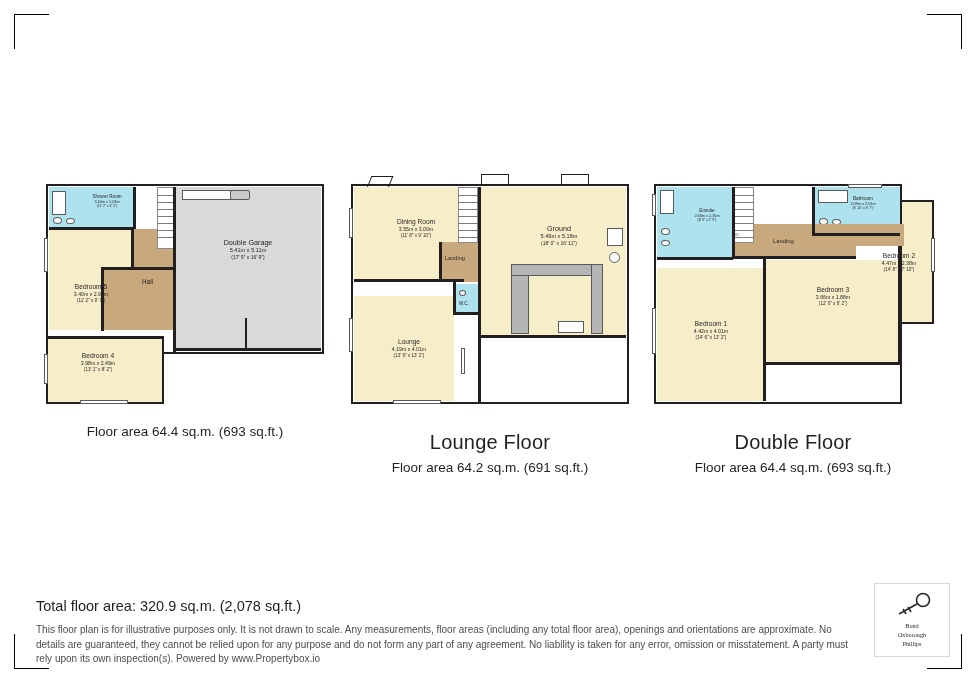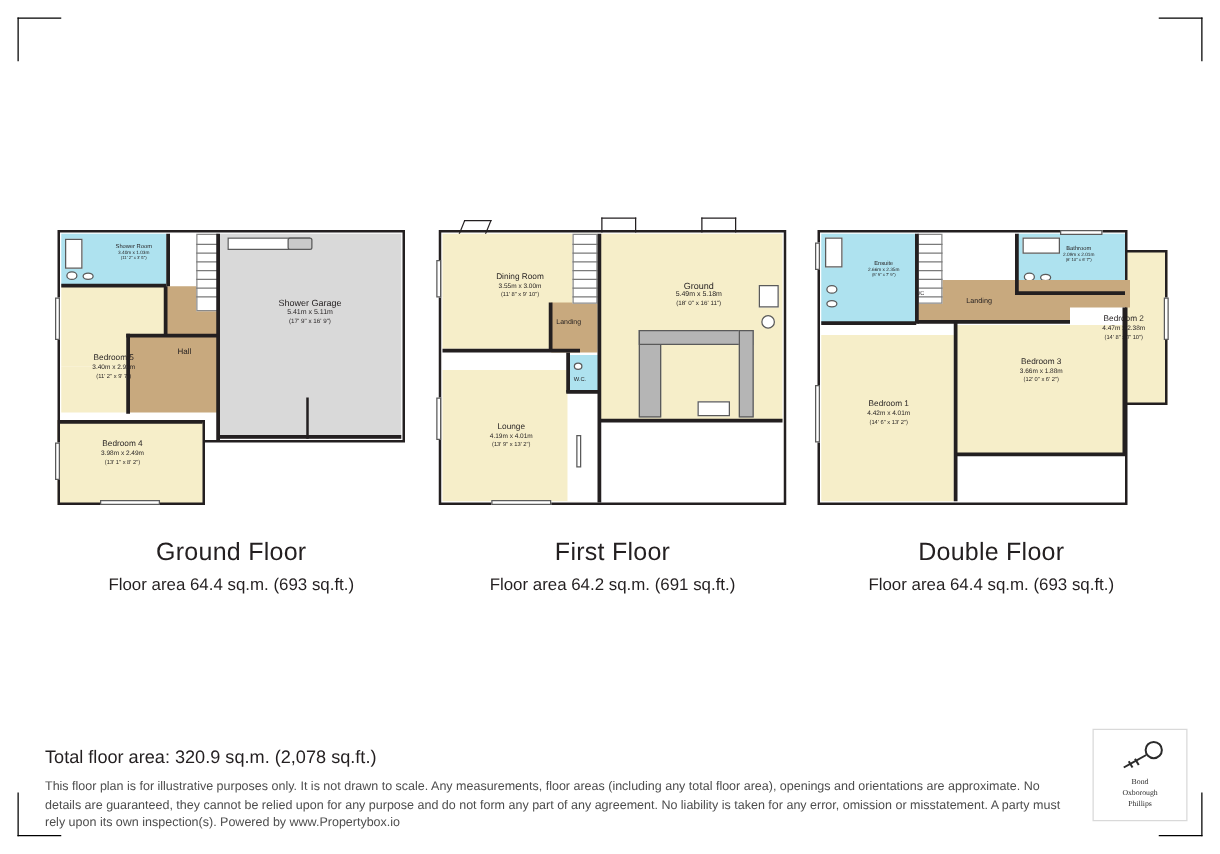--- a/index.html
+++ b/index.html
@@ -209,38 +209,37 @@
       <div class="fx" style="left:4px; top:70px; width:4px; height:34px; background:#fff;"></div>
       <div class="fx" style="left:4px; top:186px; width:4px; height:30px; background:#fff;"></div>
       <div class="fx" style="left:40px; top:232px; width:48px; height:4px; background:#fff;"></div>
 
       <div class="label tiny" style="left:40px; top:26px; width:54px;">
         <span class="nm">Shower Room</span>
         <span class="d1">3.40m x 1.03m</span>
         <span class="d2">(11' 2" x 3' 5")</span>
       </div>
       <div class="label mid" style="left:168px; top:70px; width:80px;">
-        <span class="nm">Shower Garage</span>
+        <span class="nm">Double Garage</span>
         <span class="d1">5.41m x 5.11m</span>
         <span class="d2">(17' 9" x 16' 9")</span>
       </div>
       <div class="label" style="left:16px; top:115px; width:70px;">
         <span class="nm">Bedroom 5</span>
         <span class="d1">3.40m x 2.92m</span>
         <span class="d2">(11' 2" x 9' 7")</span>
       </div>
       <div class="plain-label" style="left:102px; top:110px;">Hall</div>
       <div class="label" style="left:23px; top:184px; width:70px;">
         <span class="nm">Bedroom 4</span>
         <span class="d1">3.98m x 2.49m</span>
         <span class="d2">(13' 1" x 8' 2")</span>
       </div>
     </div>
 
-    <div class="plan-title">Ground Floor</div>
     <div class="plan-area">Floor area 64.4 sq.m. (693 sq.ft.)</div>
   </div>
 
   <div class="plan" style="left:345px; top:168px; width:290px;">
     <div class="plan-canvas">
 
       <div class="rm fill-white" style="left:6px; top:16px; width:278px; height:220px; border:2.5px solid #231f20;"></div>
 
       <div class="fx nofill" style="left:24px; top:8px; width:22px; height:12px; border-bottom:none; transform:skewX(-22deg); border-color:#231f20;"></div>
       <div class="fx nofill" style="left:136px; top:6px; width:28px; height:12px; border-bottom:none; border-color:#231f20;"></div>
@@ -299,21 +298,21 @@
       </div>
       <div class="plain-label" style="left:100px; top:87px; font-size:5.6px;">Landing</div>
       <div class="plain-label" style="left:114px; top:133px; font-size:4.6px;">W.C.</div>
       <div class="label" style="left:28px; top:170px; width:72px;">
         <span class="nm">Lounge</span>
         <span class="d1">4.19m x 4.01m</span>
         <span class="d2">(13' 9" x 13' 2")</span>
       </div>
     </div>
 
-    <div class="plan-title">First Floor</div>
+    <div class="plan-title">Lounge Floor</div>
     <div class="plan-area">Floor area 64.2 sq.m. (691 sq.ft.)</div>
   </div>
 
   <div class="plan" style="left:648px; top:168px; width:290px;">
     <div class="plan-canvas">
 
       <div class="rm fill-white" style="left:6px; top:16px; width:248px; height:220px; border:2.5px solid #231f20;"></div>
 
       <div class="rm fill-cream" style="left:252px; top:32px; width:34px; height:124px; border:2.5px solid #231f20;"></div>
 

